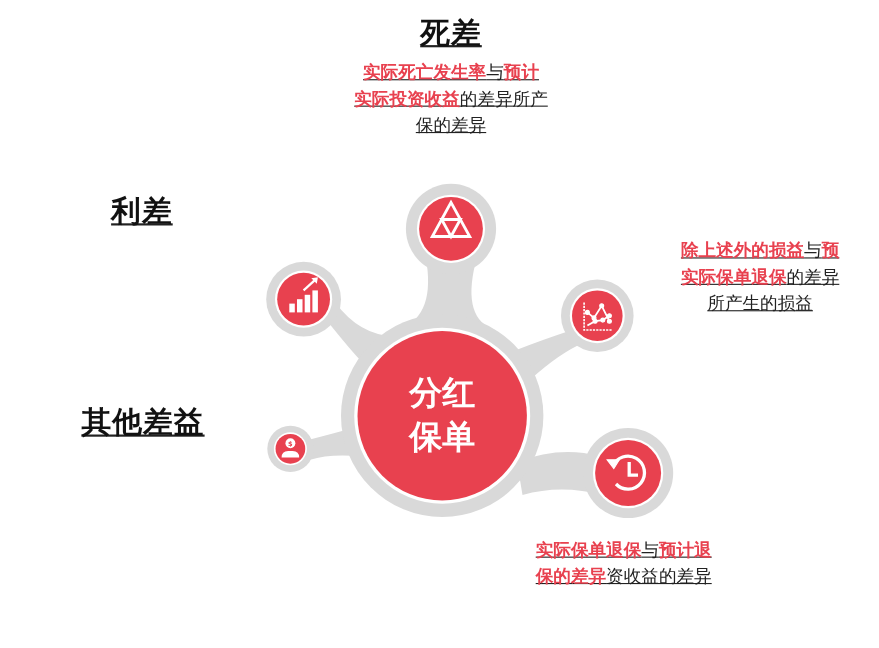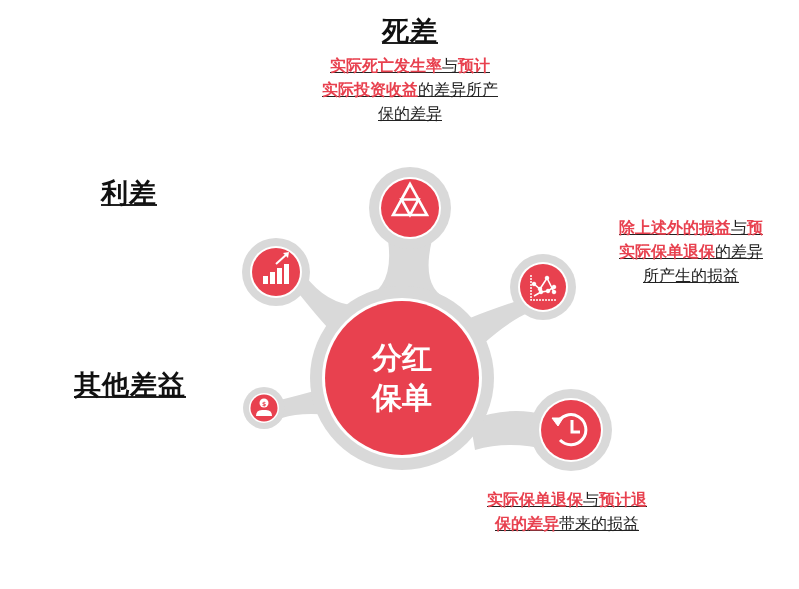--- a/index.html
+++ b/index.html
@@ -116,15 +116,15 @@
   </div>
 </div>
 
 <div class="block" style="left:40px;top:368px;width:180px;">
   <div class="title">其他差益</div>
 </div>
 
 <div class="block" style="left:462px;top:482px;width:210px;">
   <div class="desc">
     <span class="hl">实际保单退保</span><span>与</span><span class="hl">预计退</span><br>
-    <span class="hl">保的差异</span><span>带来的损益</span>
+    <span class="hl">保的差异</span><span>资收益的差异</span>
   </div>
 </div>
 
 </body></html>

